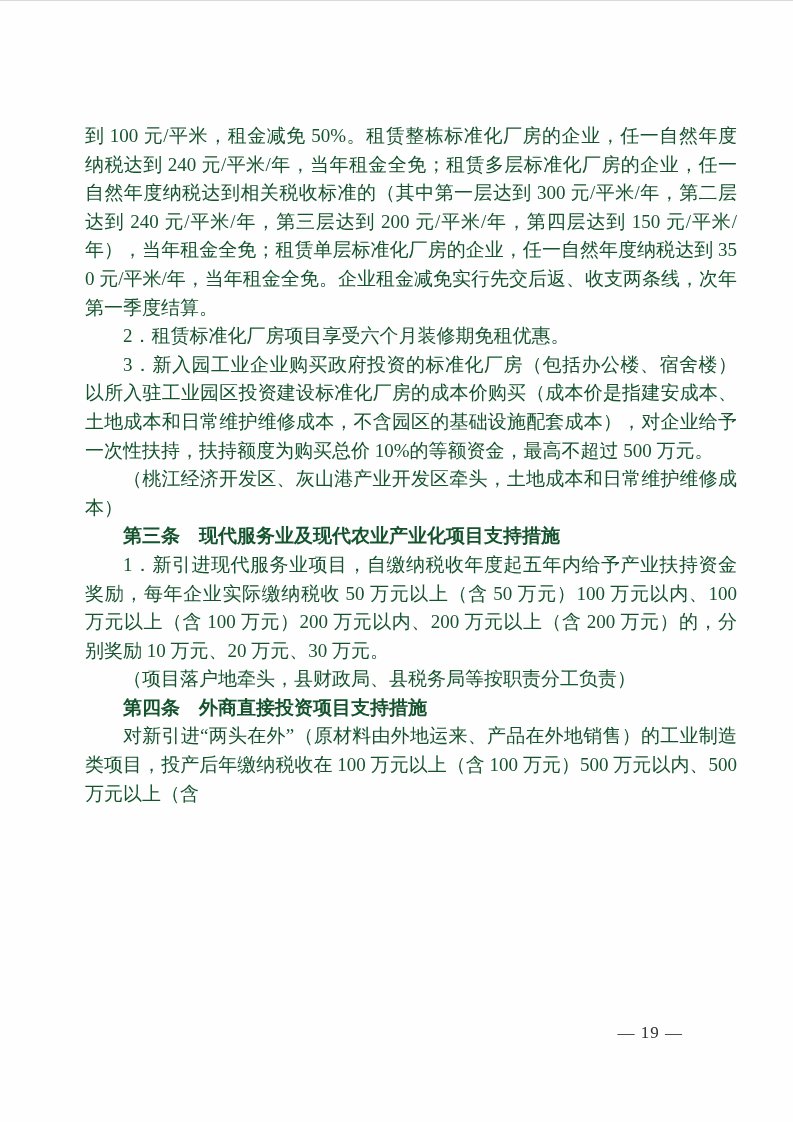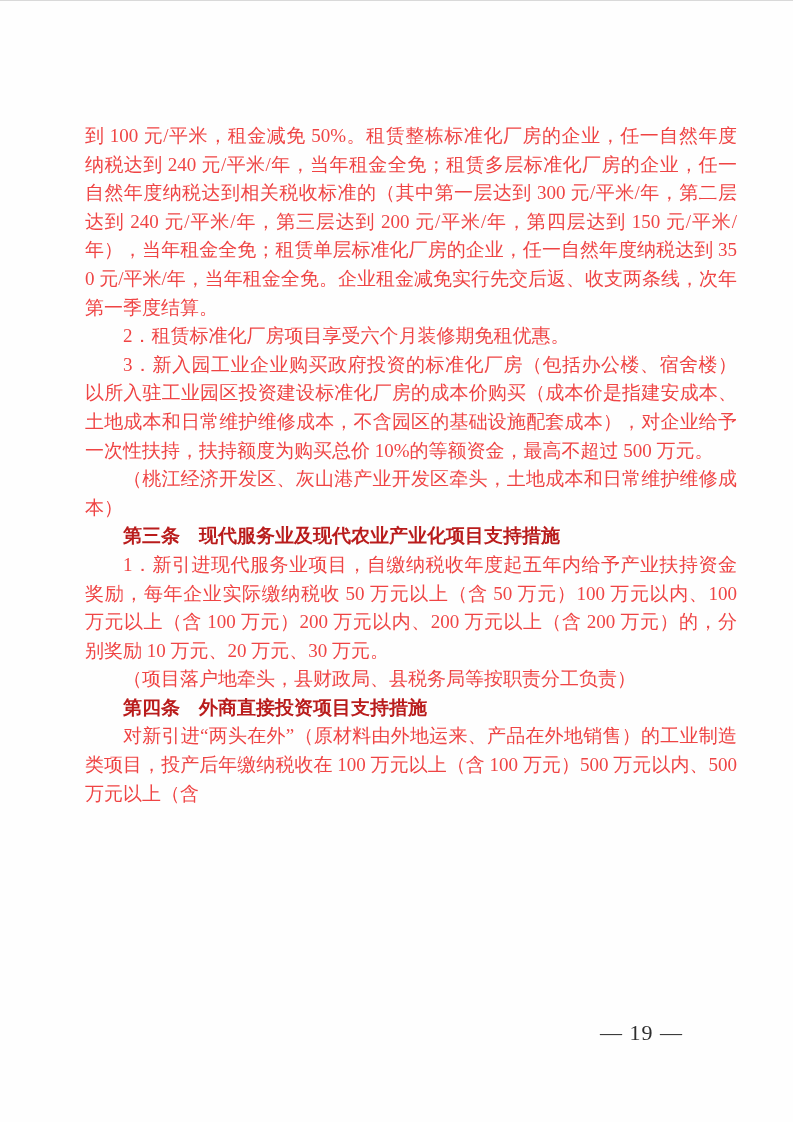--- a/index.html
+++ b/index.html
@@ -30,37 +30,37 @@
   }
   .content p {
     margin: 0;
     padding: 0;
     text-align: justify;
     text-justify: inter-ideograph;
     text-indent: 2em;
     font-family: "Liberation Serif", "DejaVu Serif", serif;
     font-size: 19px;
     line-height: 28.6px;
-    color: #ef4444;
+    color: #14532d;
     word-break: break-all;
   }
   .content p.cont {
     text-indent: 0;
   }
   .content p.heading {
     font-family: "Liberation Sans", "DejaVu Sans", sans-serif;
     font-weight: 700;
-    color: #b91c1c;
+    color: #14532d;
   }
   .page-number {
     position: absolute;
     top: 1022px;
     right: 110px;
     font-family: "Liberation Serif", "DejaVu Serif", serif;
-    font-size: 22px;
+    font-size: 17px;
     line-height: 22px;
     color: #2e2e2e;
     letter-spacing: 1px;
     white-space: nowrap;
   }
 </style>
 </head>
 <body>
 
 <div class="page">

